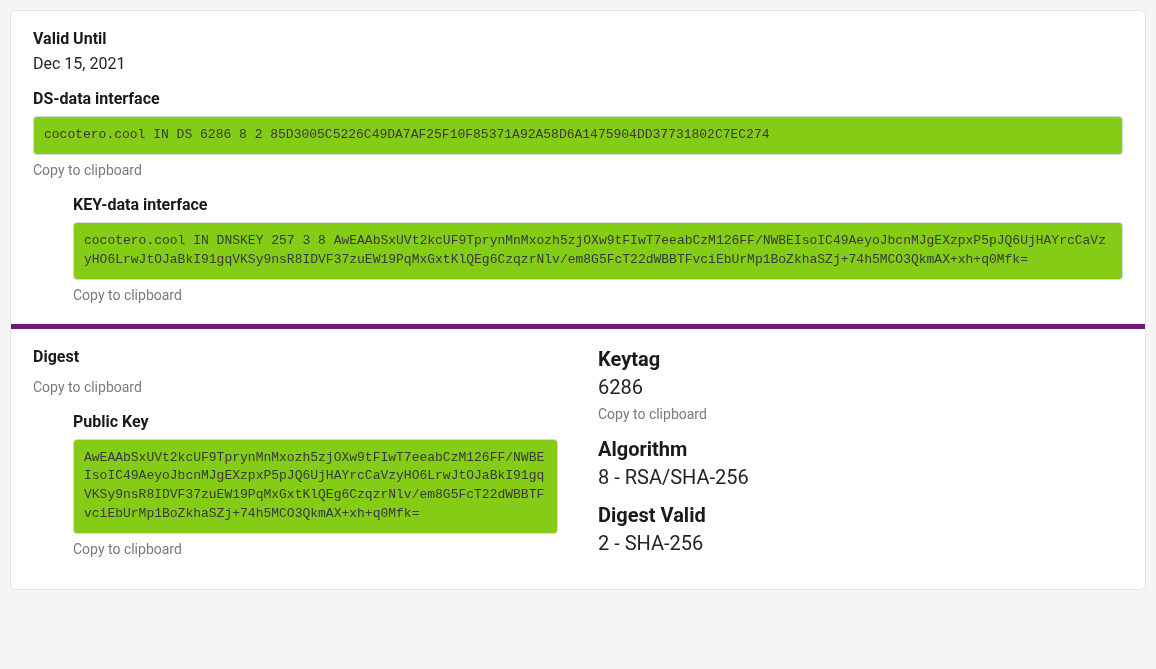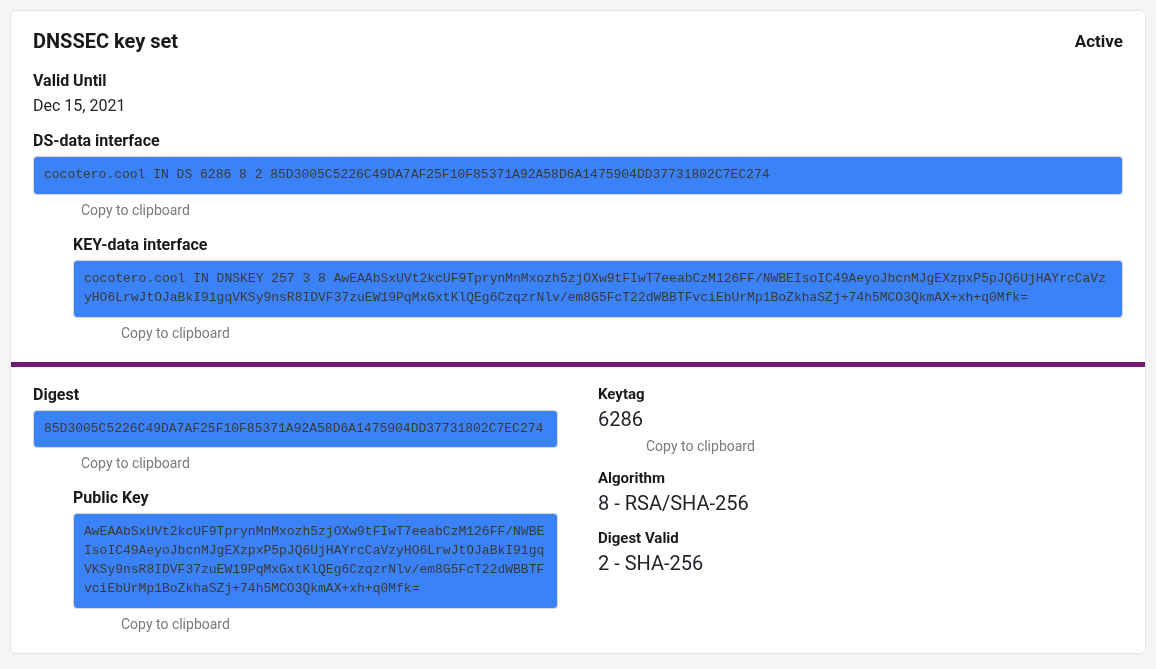--- a/index.html
+++ b/index.html
@@ -54,74 +54,70 @@
       font-weight: 400;
     }
     .field-block {
       margin-bottom: 16px;
     }
     .field-block:last-child {
       margin-bottom: 0;
       padding-left: 40px;
     }
     .code-box {
-      background: #3b82f6;
+      background: #84cc16;
       border: 1px solid #d9d9d9;
       border-radius: 4px;
       padding: 9px 10px;
       font-family: "SFMono-Regular", Consolas, "Liberation Mono", Menlo, monospace;
       font-size: 13px;
       color: #3a3a3a;
       word-break: break-all;
       line-height: 1.45;
+      margin-top: 8px;
     }
     .copy-link {
       display: inline-block;
       margin-top: 7px;
       font-size: 14px;
       color: #7a7a7a;
       cursor: pointer;
       user-select: none;
-      margin-left: 48px;
     }
     .two-col {
       display: flex;
       gap: 40px;
     }
     .col {
       flex: 1;
       min-width: 0;
     }
     .kv-block {
       margin-bottom: 14px;
     }
     .kv-block:last-child {
       margin-bottom: 0;
     }
     .kv-label {
-      font-size: 15px;
+      font-size: 20px;
       font-weight: 700;
       color: #1a1a1a;
       margin-bottom: 4px;
     }
     .kv-value {
       font-size: 20px;
       color: #212529;
     }
   </style>
 </head>
 <body>
 
 <div class="card">
 
   <div class="card-section">
-    <div class="header-row">
-      <div class="title">DNSSEC key set</div>
-      <div class="status-badge">Active</div>
-    </div>
 
     <div class="field-block">
       <div class="field-label">Valid Until</div>
       <div class="field-value">Dec 15, 2021</div>
     </div>
 
     <div class="field-block">
       <div class="field-label">DS-data interface</div>
       <div class="code-box">cocotero.cool IN DS 6286 8 2 85D3005C5226C49DA7AF25F10F85371A92A58D6A1475904DD37731802C7EC274</div>
       <span class="copy-link">Copy to clipboard</span>
@@ -133,21 +129,20 @@
       <span class="copy-link">Copy to clipboard</span>
     </div>
   </div>
 
   <div class="card-section">
     <div class="two-col">
 
       <div class="col">
         <div class="field-block">
           <div class="field-label">Digest</div>
-          <div class="code-box">85D3005C5226C49DA7AF25F10F85371A92A58D6A1475904DD37731802C7EC274</div>
           <span class="copy-link">Copy to clipboard</span>
         </div>
 
         <div class="field-block">
           <div class="field-label">Public Key</div>
           <div class="code-box">AwEAAbSxUVt2kcUF9TprynMnMxozh5zjOXw9tFIwT7eeabCzM126FF/NWBEIsoIC49AeyoJbcnMJgEXzpxP5pJQ6UjHAYrcCaVzyHO6LrwJtOJaBkI91gqVKSy9nsR8IDVF37zuEW19PqMxGxtKlQEg6CzqzrNlv/em8G5FcT22dWBBTFvciEbUrMp1BoZkhaSZj+74h5MCO3QkmAX+xh+q0Mfk=</div>
           <span class="copy-link">Copy to clipboard</span>
         </div>
       </div>
 

